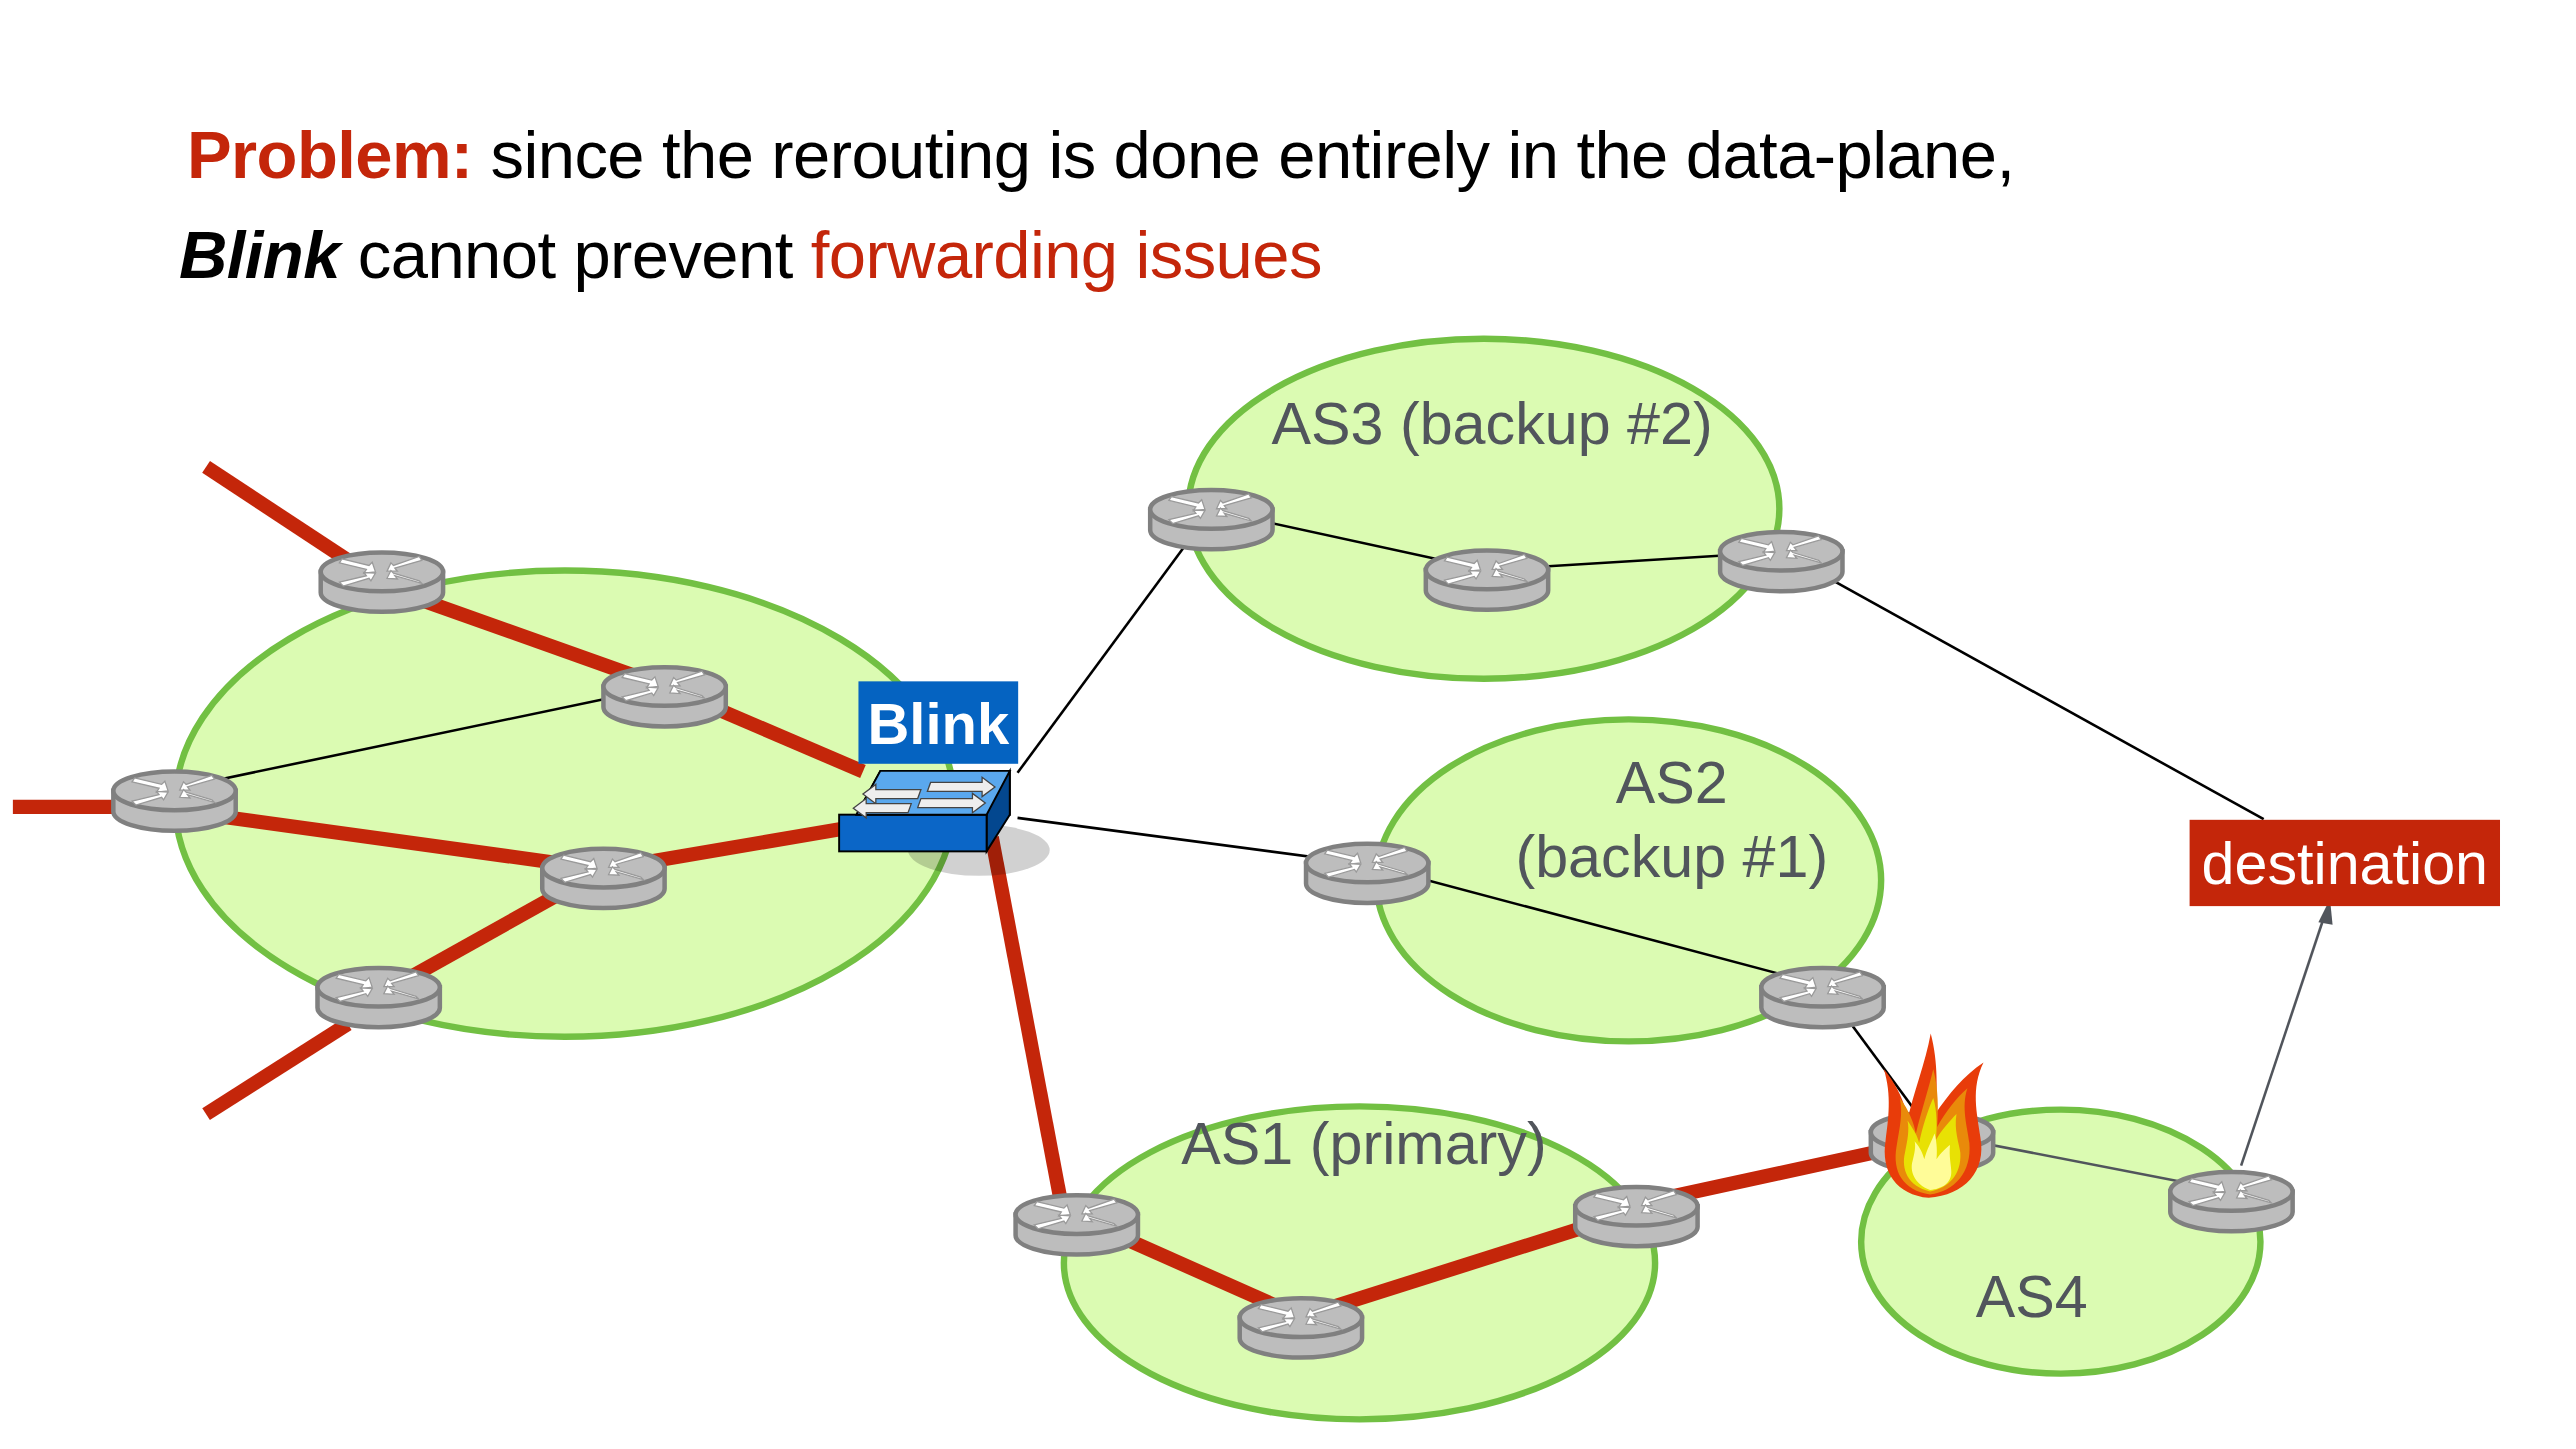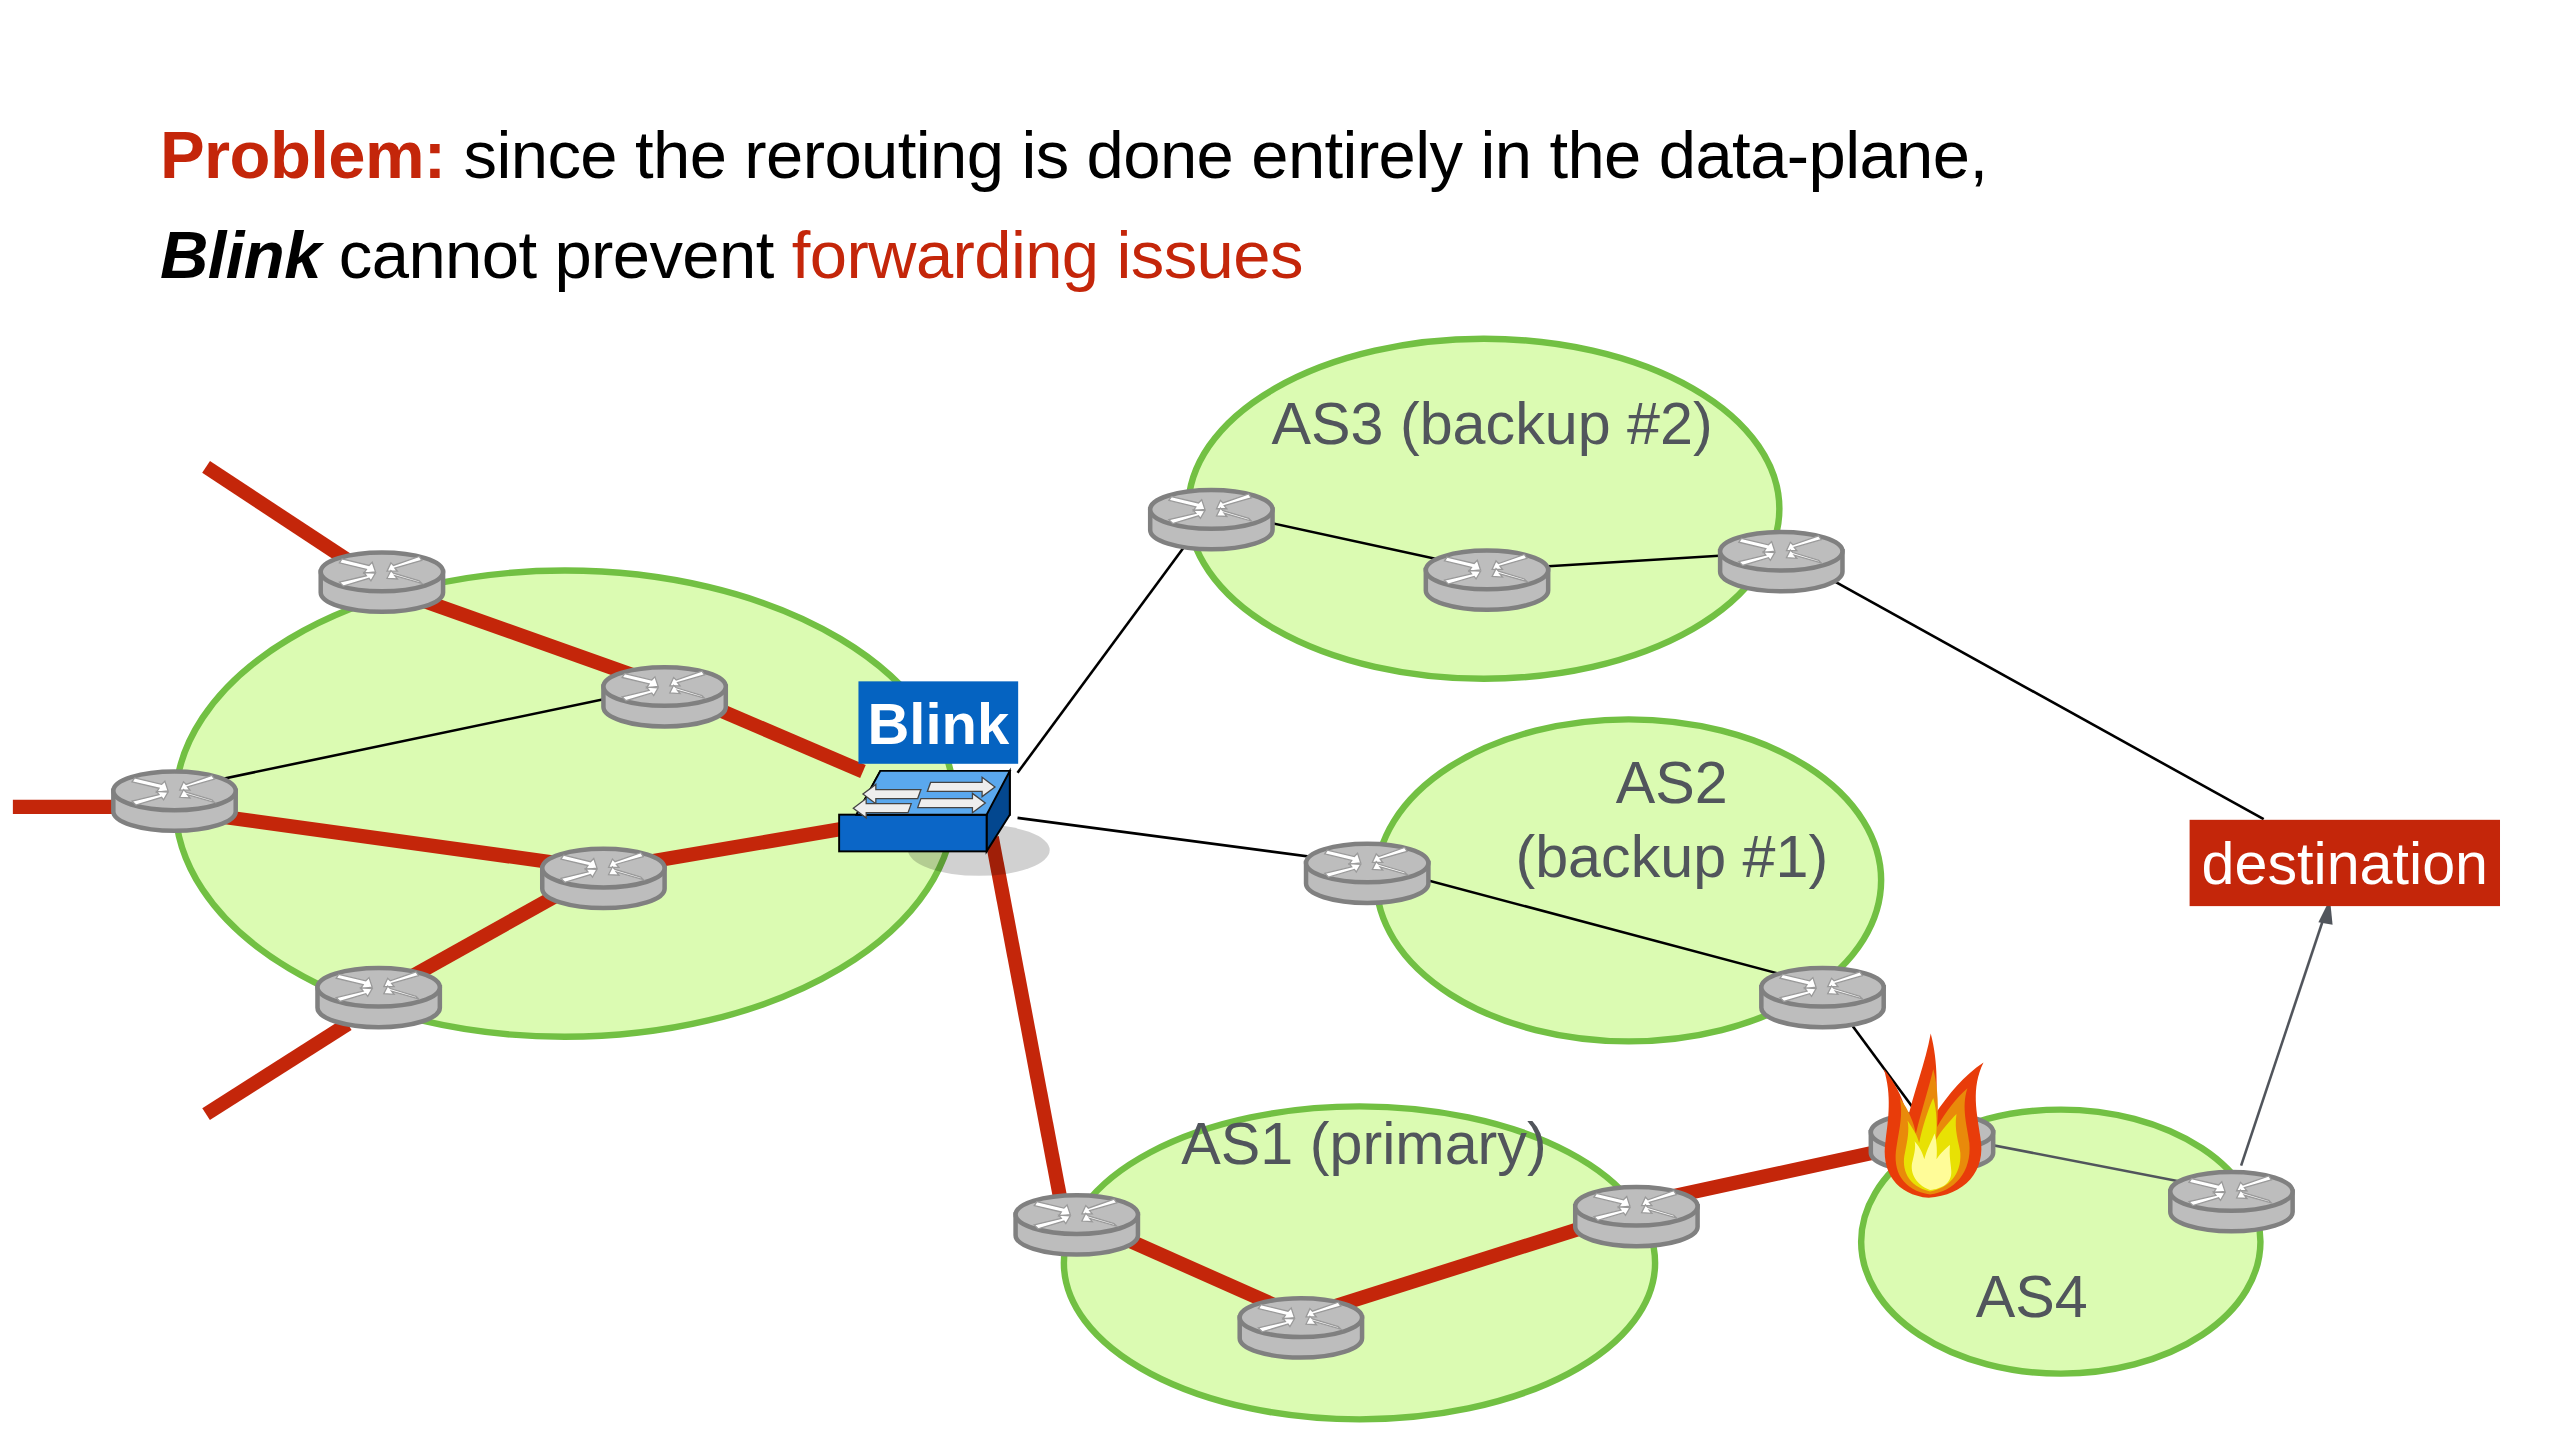--- a/index.html
+++ b/index.html
@@ -1,19 +1,19 @@
 <!DOCTYPE html>
 <html style="font-size:10.3px"><head>
 <meta charset="utf-8">
 <style>
   html, body { margin:0; padding:0; background:#ffffff; }
   body { width:2576px; height:1449px; position:relative; overflow:hidden; font-family:"Liberation Sans", sans-serif; }
   .headline { position:absolute; left:160px; font-size:67px; color:#000; white-space:nowrap; letter-spacing:-0.6px; }
-  .headline.l1 { top:116px; }
-  .headline.l2 { top:216px; }
+  .headline.l1 { top:116px;margin-left:27px; }
+  .headline.l2 { top:216px;margin-left:19px; }
   .red { color:#c4260a; }
   .bold { font-weight:bold; }
   .bi { font-weight:bold; font-style:italic; }
   svg#diagram { position:absolute; left:0; top:0; }
   .as-label { font-family:"Liberation Sans", sans-serif; fill:#51555c; font-size:92px; }
   .blink-text { font-family:"Liberation Sans", sans-serif; fill:#ffffff; font-size:90px; font-weight:bold; }
   .dest-text { font-family:"Liberation Sans", sans-serif; fill:#ffffff; font-size:92px; }
 </style>
 </head>
 <body>

